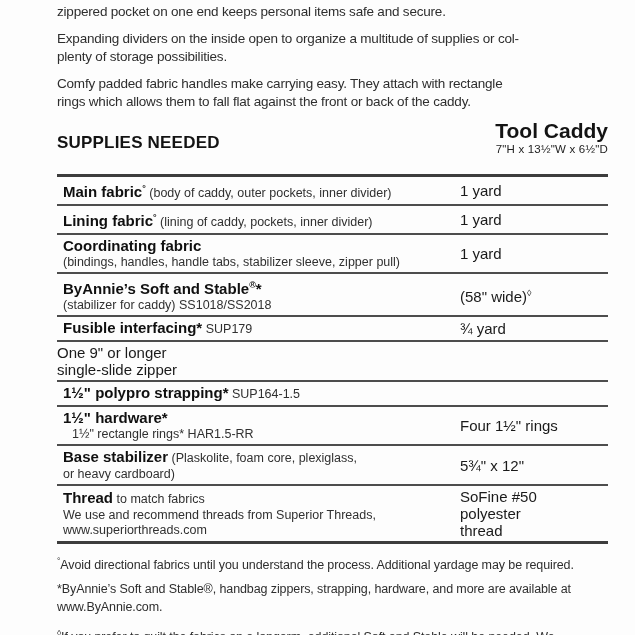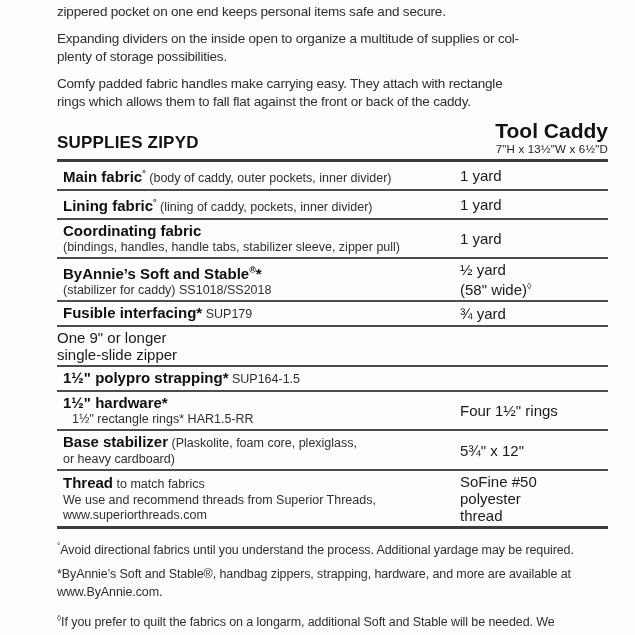--- a/index.html
+++ b/index.html
@@ -50,21 +50,21 @@
     font-size: 11.5px;
     letter-spacing: 0.2px;
     color: #222;
     line-height: 13px;
     margin-top: 1px;
   }
   
   .stable {
     border-top: 3px solid #3d3d3d;
     border-bottom: 3px solid #3d3d3d;
-    margin-top: 3px;
+    margin-top: 18px;
   }
   .trow {
     display: flex;
     align-items: center;
     padding: 2px 0;
   }
   .trow + .trow { border-top: 2px solid #4d4d4d; }
   .tleft { flex: 1; padding-left: 6px; min-width: 0; }
   .l1 { line-height: 18px; white-space: nowrap; }
   .btxt { font-size: 15px; font-weight: bold; color: #101010; }
@@ -104,21 +104,21 @@
         <div class="pline">Expanding dividers on the inside open to organize a multitude of supplies or col-</div>
         <div class="pline">plenty of storage possibilities.</div>
       </div>
       <div class="para">
         <div class="pline">Comfy padded fabric handles make carrying easy. They attach with rectangle</div>
         <div class="pline">rings which allows them to fall flat against the front or back of the caddy.</div>
       </div>
     </div>
 
   <div class="header-row">
-    <div class="section-title">SUPPLIES ZIPYD</div>
+    <div class="section-title">SUPPLIES NEEDED</div>
     <div class="product">
       <div class="product-name">Tool Caddy</div>
       <div class="product-dims">7"H x 13½"W x 6½"D</div>
     </div>
   </div>
 
   <div class="stable">
       <div class="trow">
         <div class="tleft">
           <div class="l1"><span class="btxt">Main fabric</span><span class="sup">°</span><span class="tail"> (body of caddy, outer pockets, inner divider)</span></div>
@@ -143,21 +143,20 @@
         <div class="tright">
           <div class="qline">1 yard</div>
         </div>
       </div>
       <div class="trow">
         <div class="tleft">
           <div class="l1"><span class="btxt">ByAnnie’s Soft and Stable</span><span class="sup">®</span><span class="btxt">*</span></div>
           <div class="subline">(stabilizer for caddy) SS1018/SS2018</div>
         </div>
         <div class="tright">
-          <div class="qline">½ yard</div>
           <div class="qline">(58" wide)<span class="qsup">◊</span></div>
         </div>
       </div>
       <div class="trow">
         <div class="tleft">
           <div class="l1"><span class="btxt">Fusible interfacing*</span><span class="tail"> SUP179</span></div>
         </div>
         <div class="tright">
           <div class="qline">¾ yard</div>
         </div>

